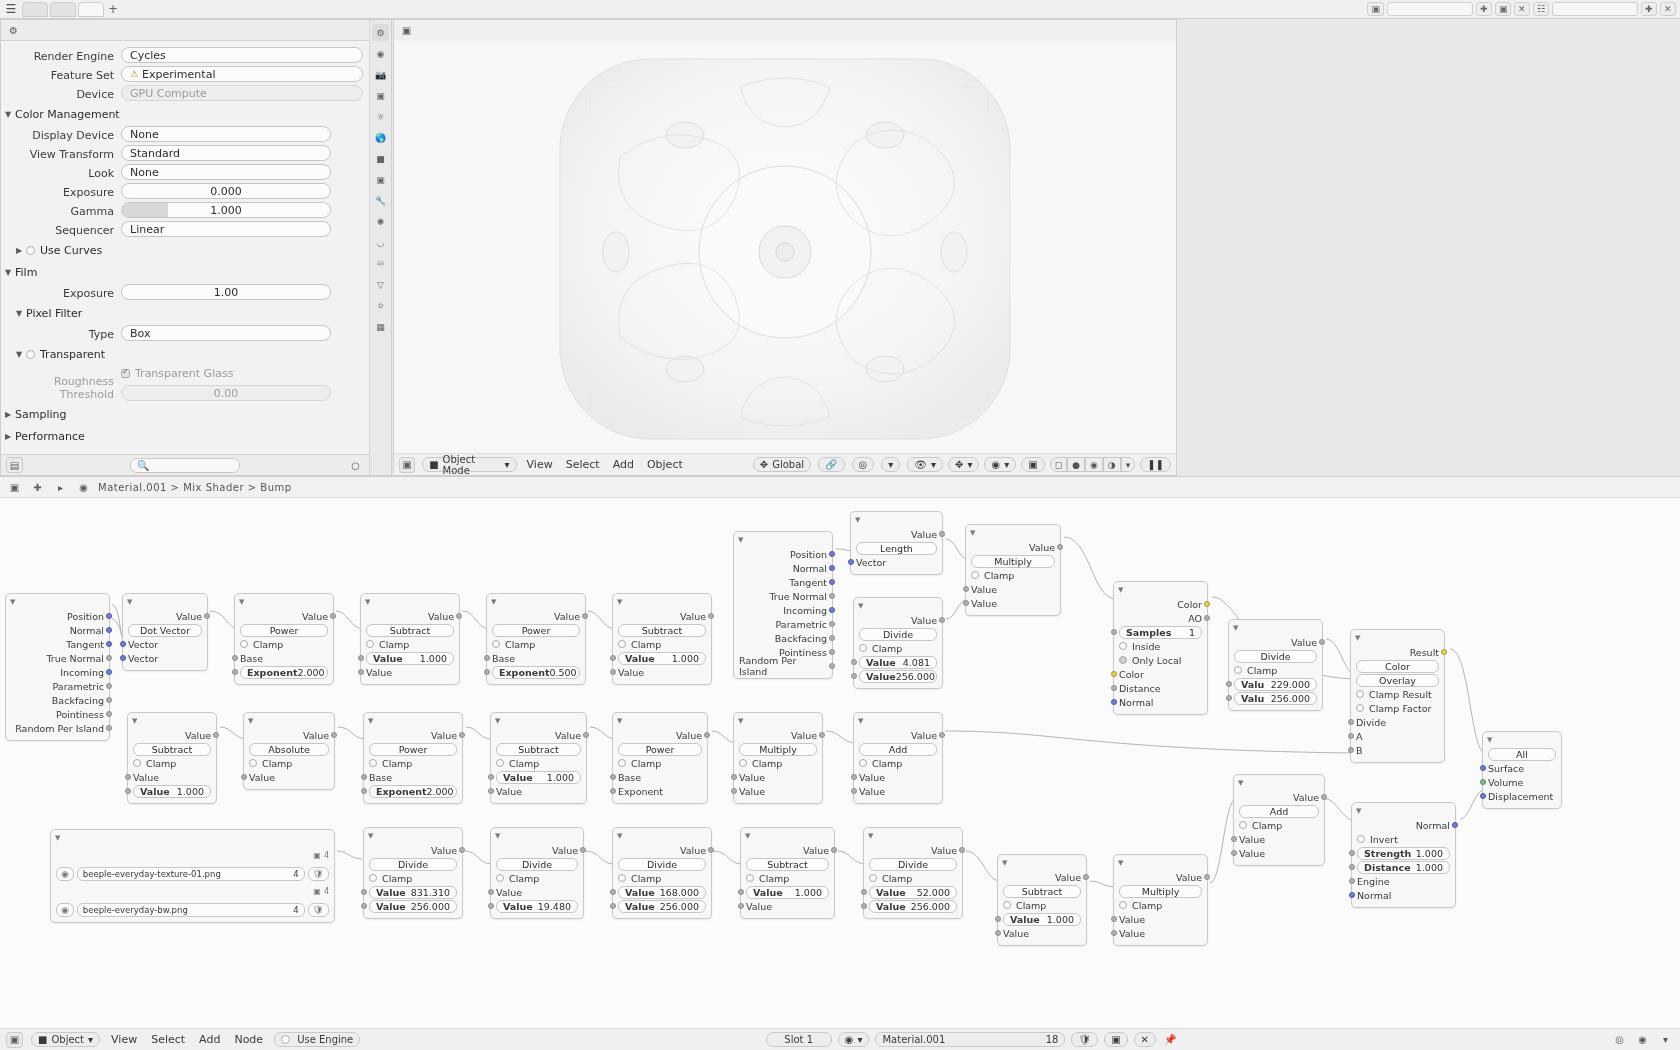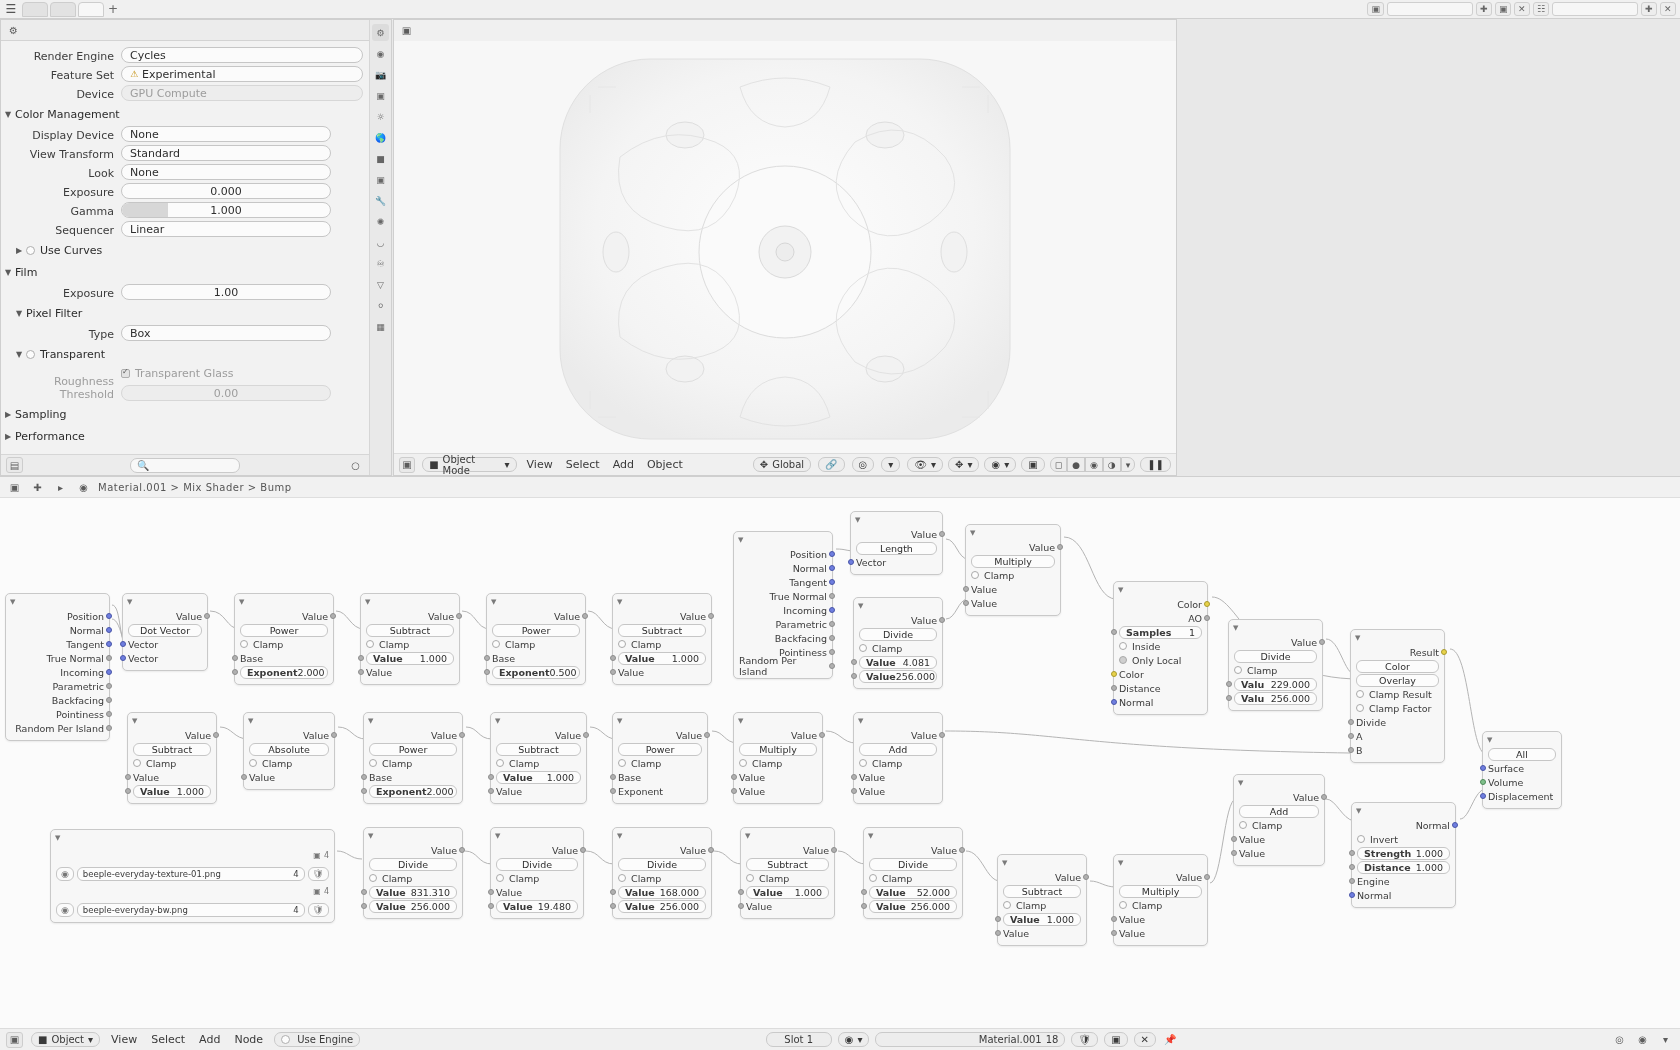--- a/index.html
+++ b/index.html
@@ -1574,21 +1574,21 @@
         <span>Use Engine</span>
       </div>
       <div style="margin-left:auto; display:flex; align-items:center; gap:6px;">
         <div class="pill" style="width:66px; justify-content:center">
           <span>Slot 1</span>
         </div>
         <div class="pill">
             <span>◉</span>
             <span>▾</span>
           </div>
-        <div class="pill" style="width:190px; justify-content:flex-end">
+        <div class="pill" style="width:190px; justify-content:space-between">
           <span>Material.001</span>
           <span>18</span>
         </div>
         <div class="pill">
             <span>🛡</span>
           </div>
         <div class="pill">
             <span>▣</span>
           </div>
         <div class="pill">

